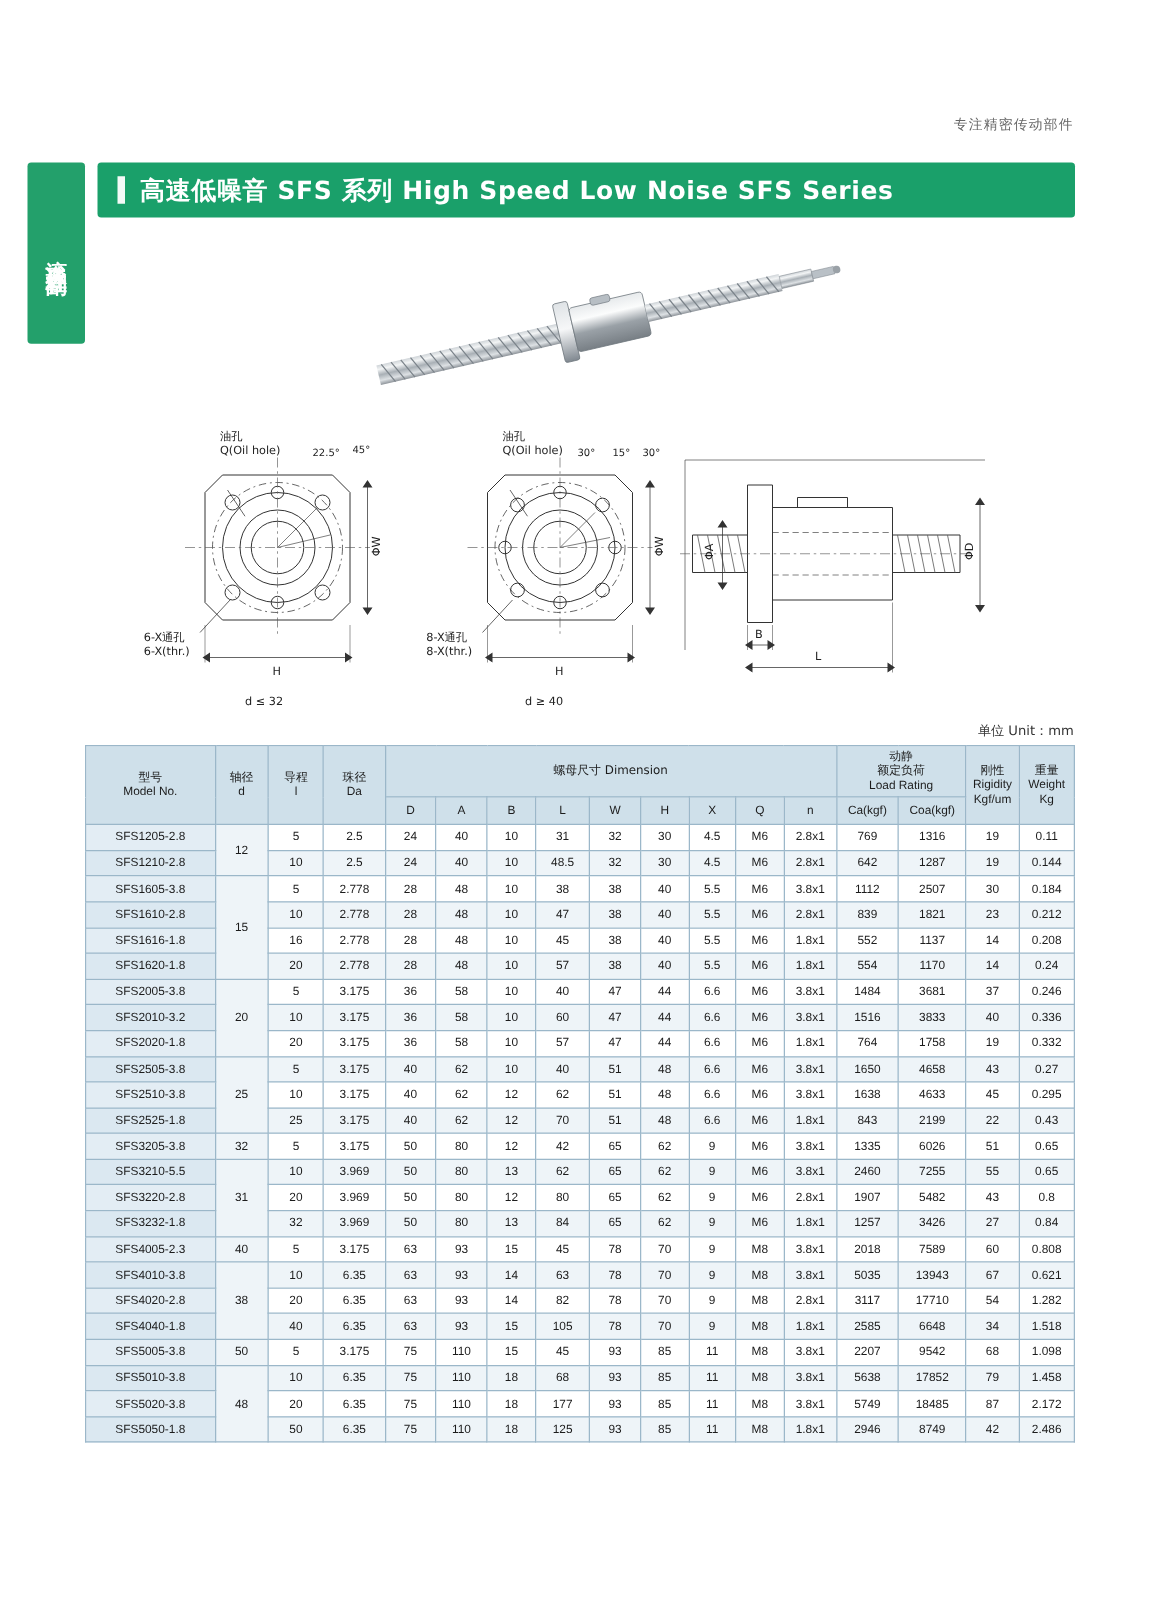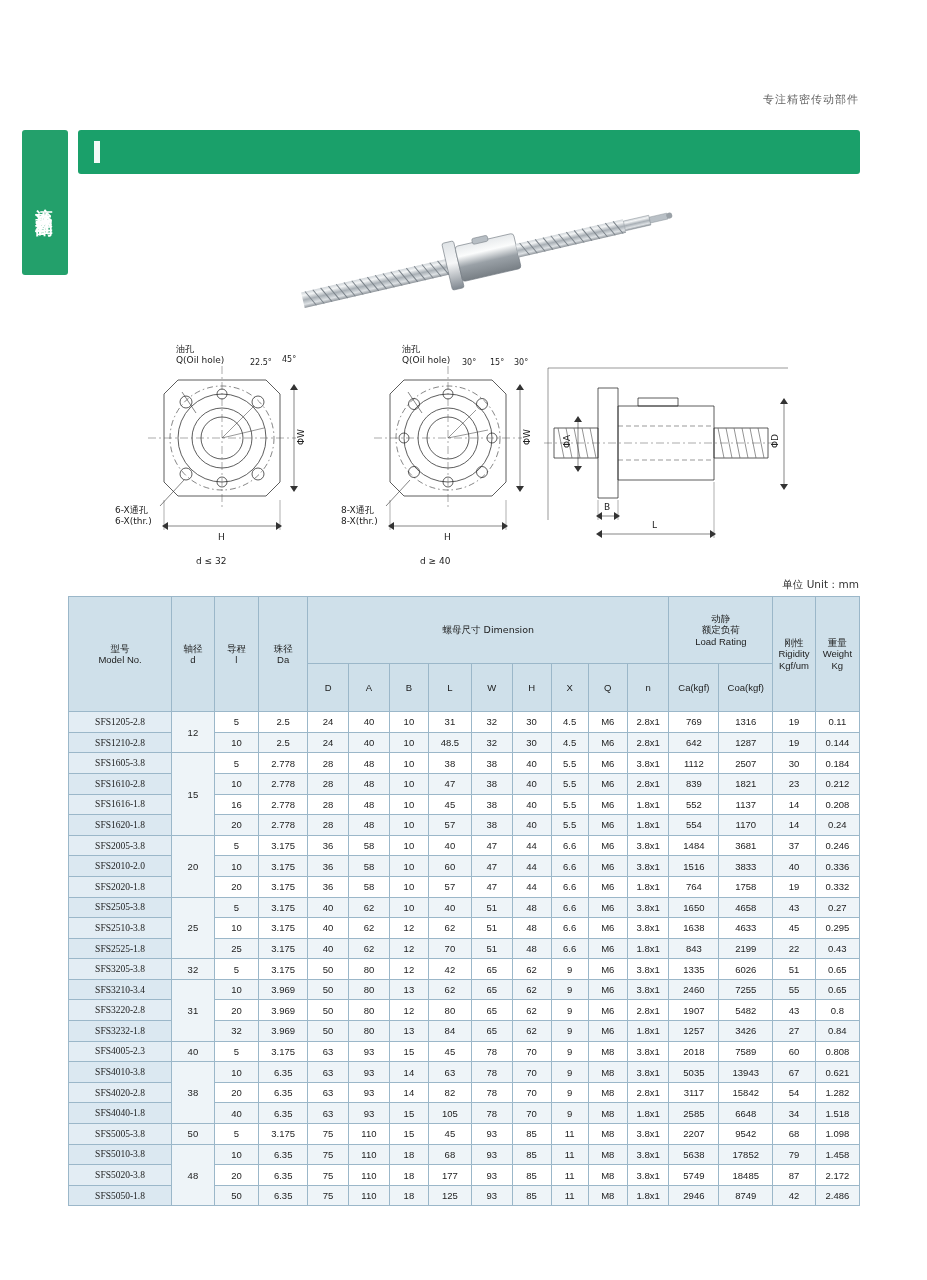--- a/index.html
+++ b/index.html
@@ -52,44 +52,45 @@
 
   
   table.spec{
     position:absolute;left:68px;top:596px;border-collapse:collapse;
     font-size:9.5px;width:792px;
   }
   table.spec th, table.spec td{
     border:1px solid #9bb7c9;text-align:center;color:#1c1c1c;
   }
   table.spec thead th{
-    background:#cfe0ea;font-weight:normal;line-height:1.2;padding:16px 2px;
+    background:#cfe0ea;font-weight:normal;line-height:1.2;padding:3px 2px;
   }
   table.spec thead th.sub{background:#cfe0ea;height:15px;}
   table.spec td{height:17.6px;background:#ffffff;}
   table.spec tr:nth-child(even) td{background:#eef4f8;}
-  td.model{background:#e3edf4 !important;text-align:center;white-space:nowrap;padding:0 3px;font-family:Liberation Serif, serif;}
+  td.model{background:#e3edf4 !important;text-align:center;white-space:nowrap;padding:0 3px;}
   tr:nth-child(even) td.model{background:#dbe8f1 !important;}
   td.merge{background:#eef4f8 !important;}
 
   .cn{font-family:"DejaVu Sans","Liberation Sans",sans-serif;text-align:center;}
 </style>
 </head>
 <body>
 
 <div class="page">
 
   <div class="top-note cn">专注精密传动部件</div>
 
   <div class="side-tab">
     <span class="cn">滚珠丝杠副</span>
   </div>
 
   <div class="banner">
     <div class="bar"></div>
+    <div class="ttl cn">高速低噪音 SFS 系列 High Speed Low Noise SFS Series</div>
   </div>
 
   <div class="photo">
     <svg width="420" height="125" viewBox="0 0 420 125">
       <defs>
         <linearGradient id="metal" x1="0" y1="0" x2="0" y2="1">
           <stop offset="0%" stop-color="#cfd4d8"></stop>
           <stop offset="22%" stop-color="#f2f4f5"></stop>
           <stop offset="50%" stop-color="#a9b0b6"></stop>
           <stop offset="78%" stop-color="#dde1e4"></stop>
@@ -440,21 +441,21 @@
           <td>44</td>
           <td>6.6</td>
           <td>M6</td>
           <td>3.8x1</td>
           <td>1484</td>
           <td>3681</td>
           <td>37</td>
           <td>0.246</td>
         </tr>
         <tr>
-          <td class="model">SFS2010-2.0</td>
+          <td class="model">SFS2010-3.2</td>
           <td>10</td>
           <td>3.175</td>
           <td>36</td>
           <td>58</td>
           <td>10</td>
           <td>60</td>
           <td>47</td>
           <td>44</td>
           <td>6.6</td>
           <td>M6</td>
@@ -550,21 +551,21 @@
           <td>62</td>
           <td>9</td>
           <td>M6</td>
           <td>3.8x1</td>
           <td>1335</td>
           <td>6026</td>
           <td>51</td>
           <td>0.65</td>
         </tr>
         <tr>
-          <td class="model">SFS3210-3.4</td>
+          <td class="model">SFS3210-5.5</td>
           <td rowspan="3" class="merge">31</td>
           <td>10</td>
           <td>3.969</td>
           <td>50</td>
           <td>80</td>
           <td>13</td>
           <td>62</td>
           <td>65</td>
           <td>62</td>
           <td>9</td>
@@ -656,21 +657,21 @@
           <td>63</td>
           <td>93</td>
           <td>14</td>
           <td>82</td>
           <td>78</td>
           <td>70</td>
           <td>9</td>
           <td>M8</td>
           <td>2.8x1</td>
           <td>3117</td>
-          <td>15842</td>
+          <td>17710</td>
           <td>54</td>
           <td>1.282</td>
         </tr>
         <tr>
           <td class="model">SFS4040-1.8</td>
           <td>40</td>
           <td>6.35</td>
           <td>63</td>
           <td>93</td>
           <td>15</td>

